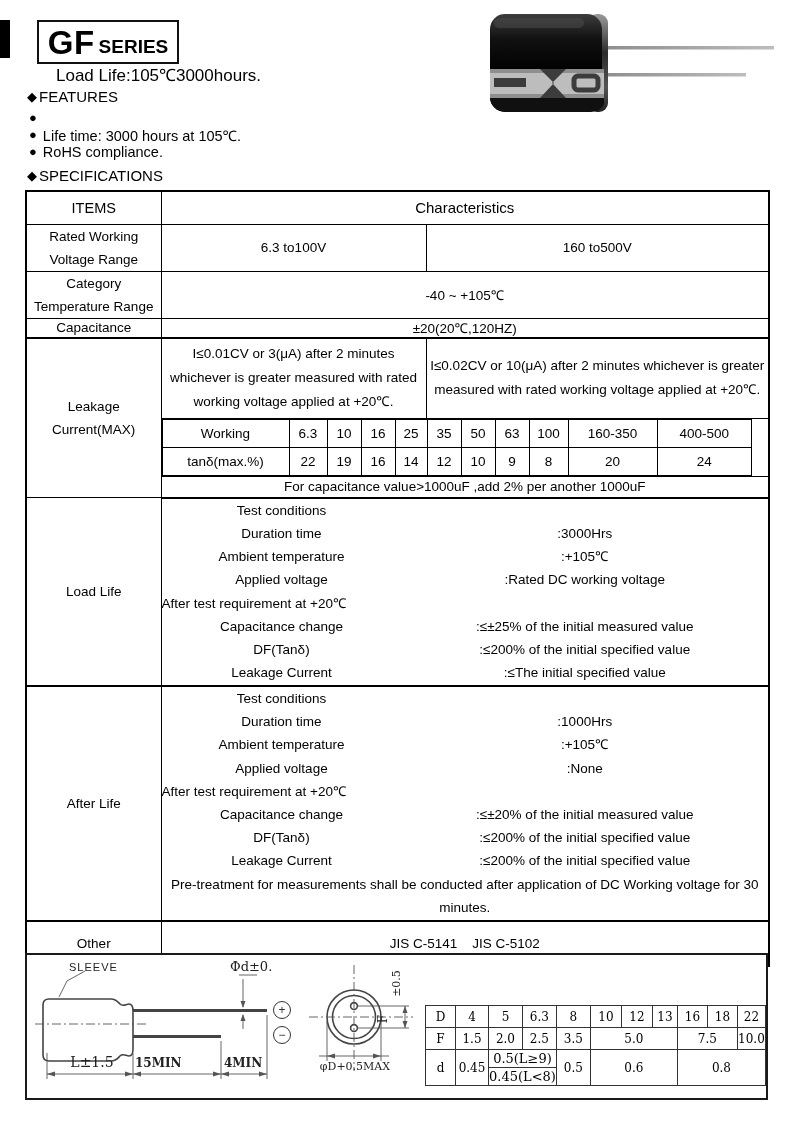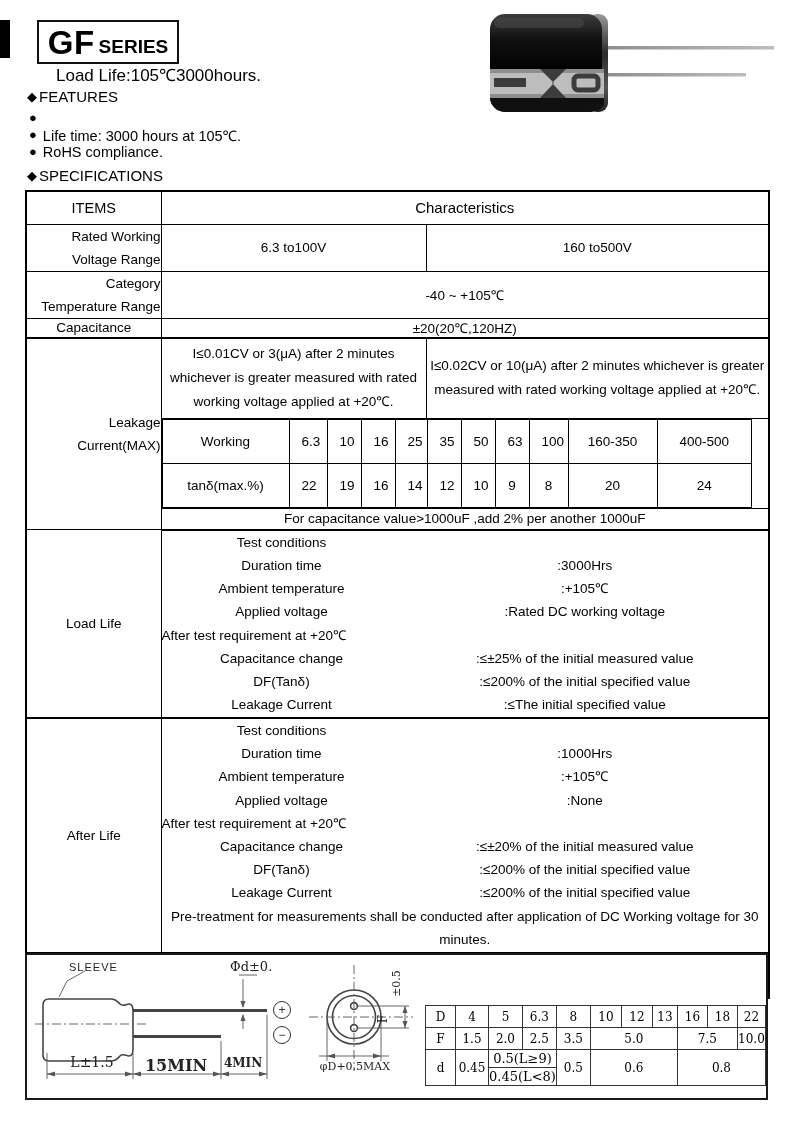--- a/index.html
+++ b/index.html
@@ -23,40 +23,40 @@
 
   .photo-wrap{position:absolute;left:488px;top:12px;}
 
   
   table.spec{position:absolute;left:25px;top:190px;width:743px;border-collapse:collapse;
              table-layout:fixed;font-size:13.5px;border:2px solid #000;}
   table.spec td{border:1px solid #000;padding:0;text-align:center;vertical-align:middle;}
   table.spec td.thick-b{border-bottom:2px solid #000;}
   .hdr-items{font-size:14.5px;}
   .hdr-char{font-size:15px;margin-left:32px;}
-  .lbl2 div{line-height:23px;text-align:right;}
+  .lbl2 div{line-height:23px;}
   .leak-txt{text-align:left;vertical-align:top;padding:6px 6px 0 7px;line-height:24px;}
   .tan-wrap{padding:0;vertical-align:top;}
   table.tan{border-collapse:collapse;width:calc(100% - 16px);font-size:13.5px;table-layout:fixed;}
-  table.tan td{border:1px solid #000;height:19px;text-align:center;padding:12px;margin-top:8px;}
+  table.tan td{border:1px solid #000;height:19px;text-align:center;padding:4px;margin-top:8px;}
   .note-cell{text-align:left;padding:1px 4px 1px 7px;height:19px;font-size:13.5px;}
   .cond-cell{text-align:left;vertical-align:top;padding:3px 4px 2px 7px;}
   .cond{display:flex;line-height:23.2px;}
   .cond .n{width:240px;flex:none;}
   .cond .v{flex:1;}
   .sect-note{line-height:23.2px;}
   .other-cell{text-align:left;padding-left:7px;white-space:pre;}
 
   
   .draw-box{position:absolute;left:25px;top:953px;width:739px;height:143px;border:2px solid #1a1a1a;background:#fff;}
   .draw-box .dlabel{position:absolute;color:#222;}
   .lbl-sleeve{left:42px;top:6px;font-size:11px;color:#444;letter-spacing:1px;}
   .lbl-phid{left:203px;top:4px;font-family:"DejaVu Serif",serif;font-size:13px;}
   .lbl-L{left:28px;top:99px;width:74px;text-align:center;font-family:"DejaVu Serif",serif;font-size:14px;}
-  .lbl-15{left:108px;top:101px;width:82px;text-align:center;font-family:"DejaVu Serif",serif;font-size:16px;font-weight:bold;}
+  .lbl-15{left:108px;top:101px;width:82px;font-family:"DejaVu Serif",serif;font-size:12px;font-weight:bold;}
   .lbl-4{left:190px;top:101px;width:52px;text-align:center;font-family:"DejaVu Serif",serif;font-size:12px;font-weight:bold;}
   .pol{position:absolute;width:16px;height:16px;border:1.5px solid #333;border-radius:50%;
        display:flex;align-items:center;justify-content:center;font-size:12px;color:#333;line-height:1;}
   .pol-plus{left:246px;top:46px;}
   .pol-minus{left:246px;top:71px;}
   .lbl-phiD{left:278px;top:105px;width:100px;text-align:center;font-family:"DejaVu Serif",serif;font-size:11px;}
   .lbl-F{left:352px;top:57px;transform:rotate(-90deg);font-family:"DejaVu Serif",serif;font-size:12px;}
   .lbl-F05{left:356px;top:22px;transform:rotate(-90deg);transform-origin:center;font-family:"DejaVu Serif",serif;font-size:11px;}
 
   table.dims{position:absolute;left:398px;top:50px;width:341px;border-collapse:collapse;

